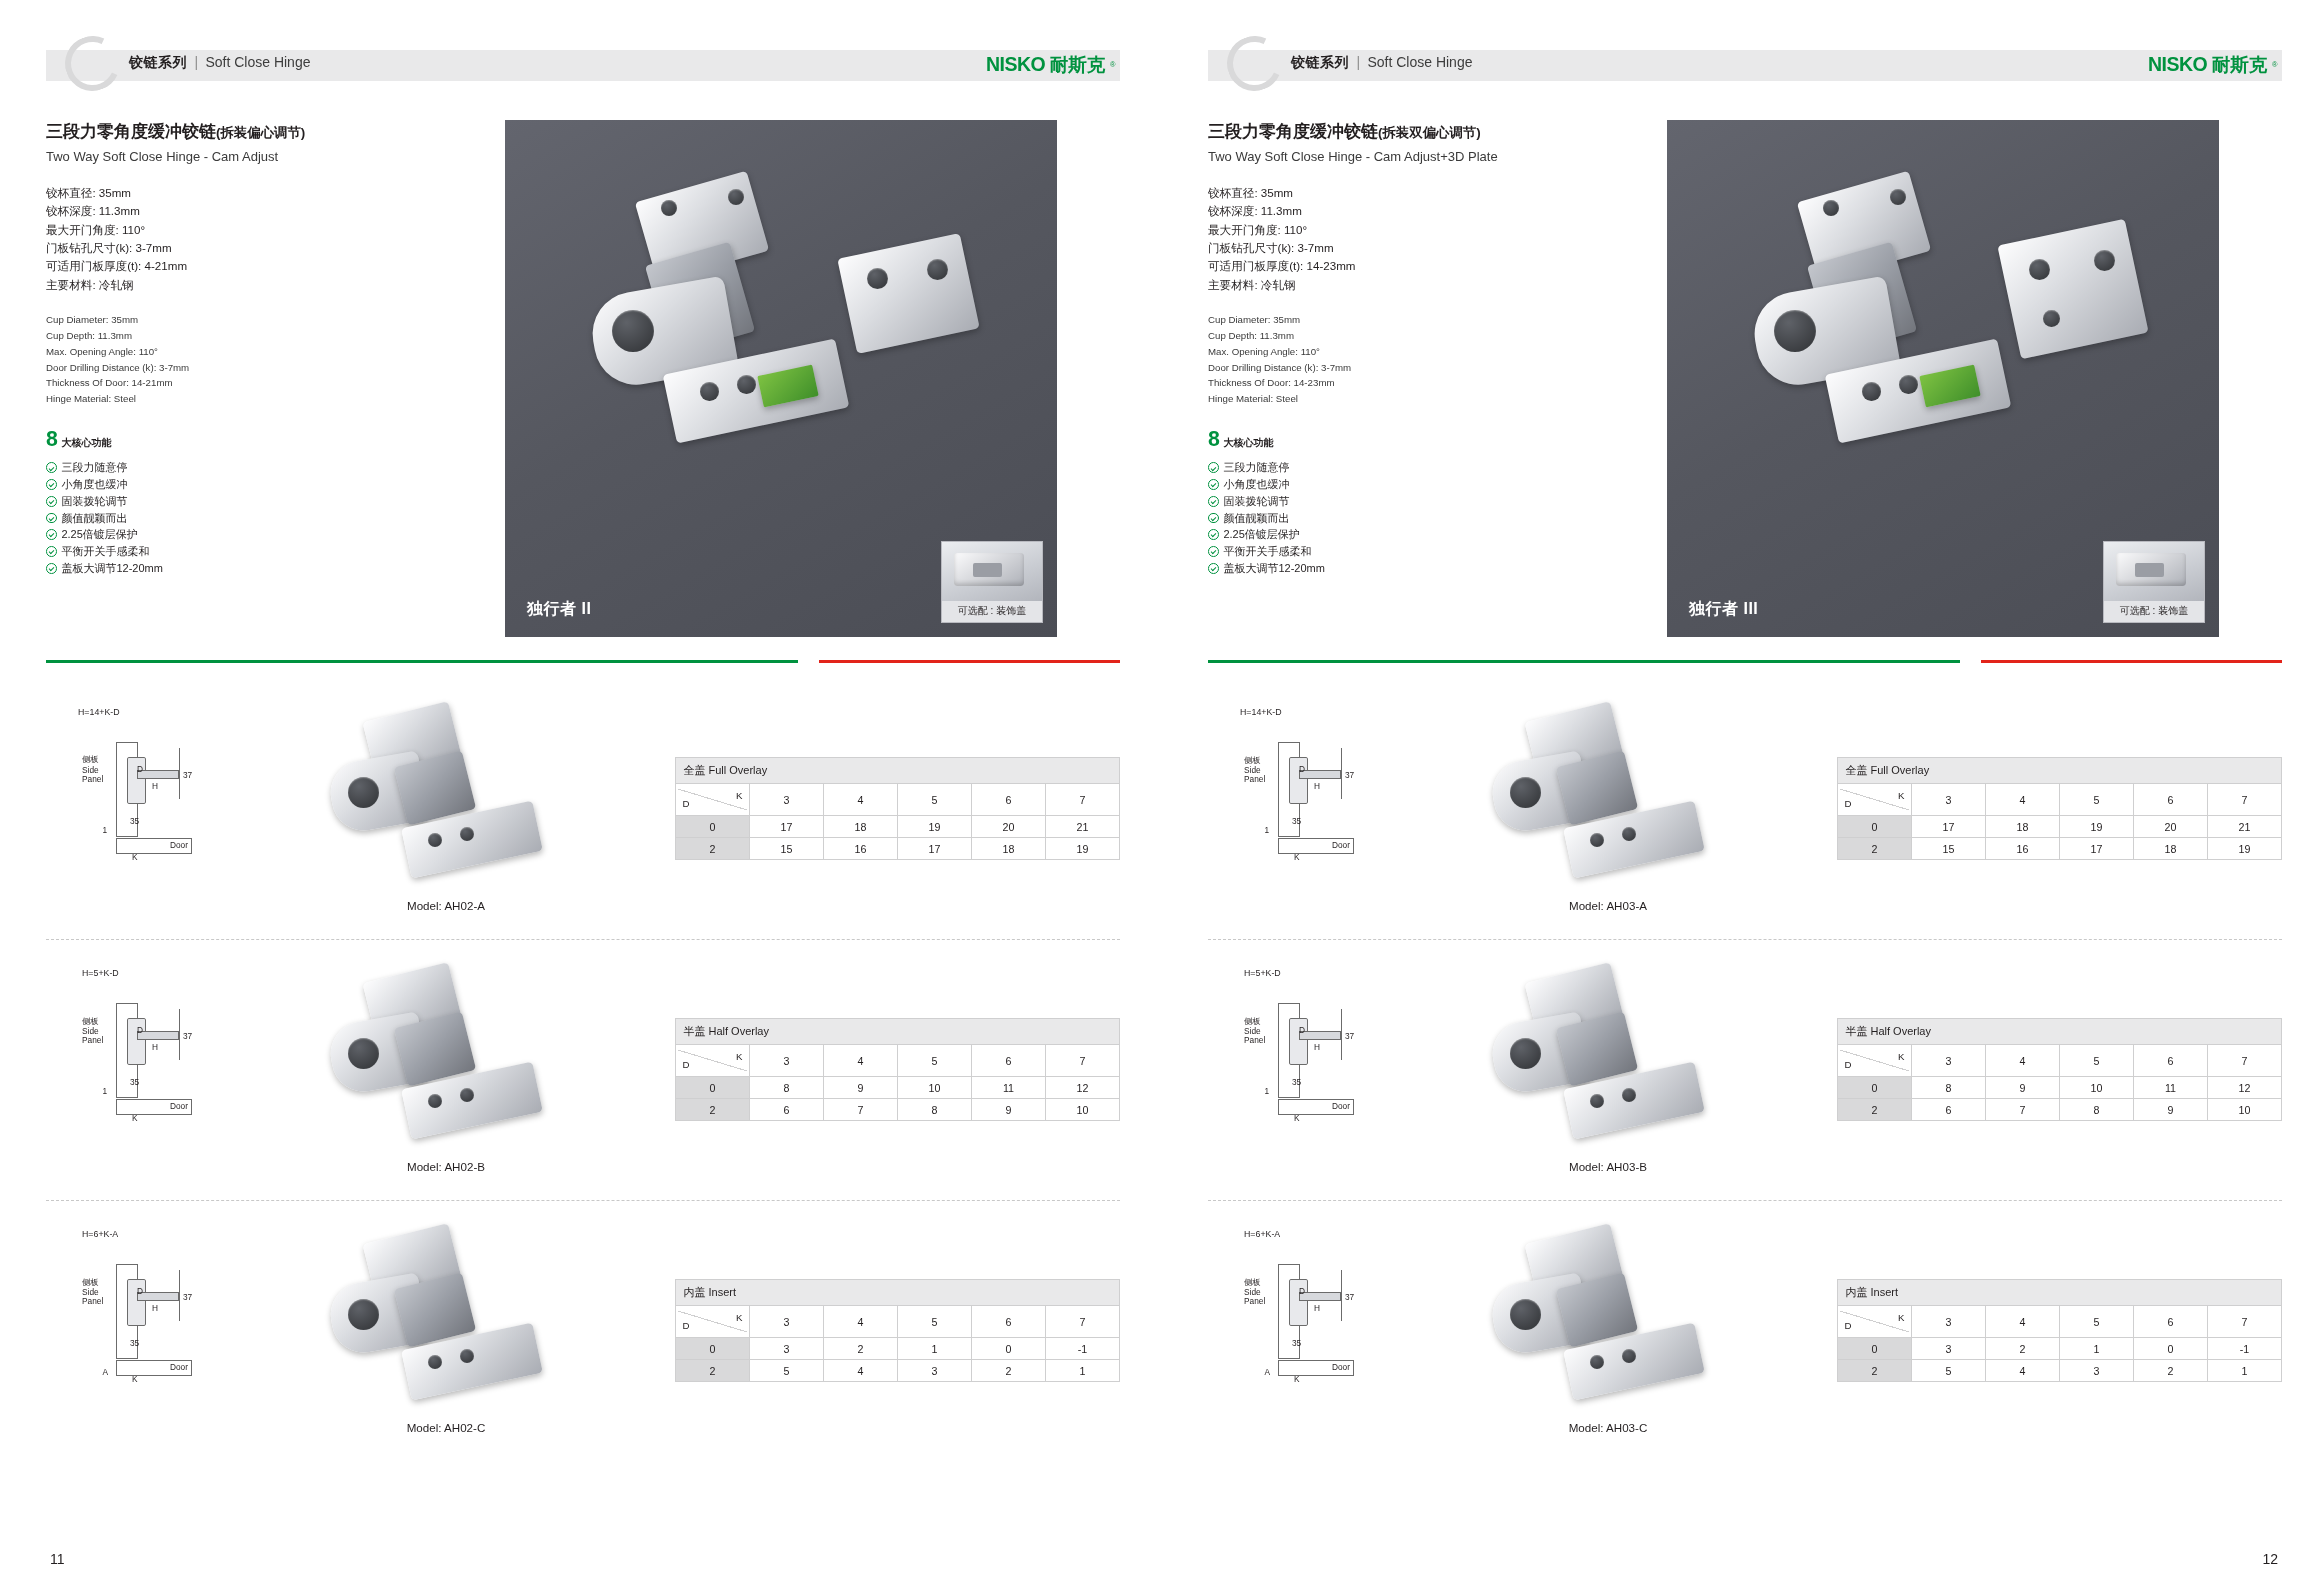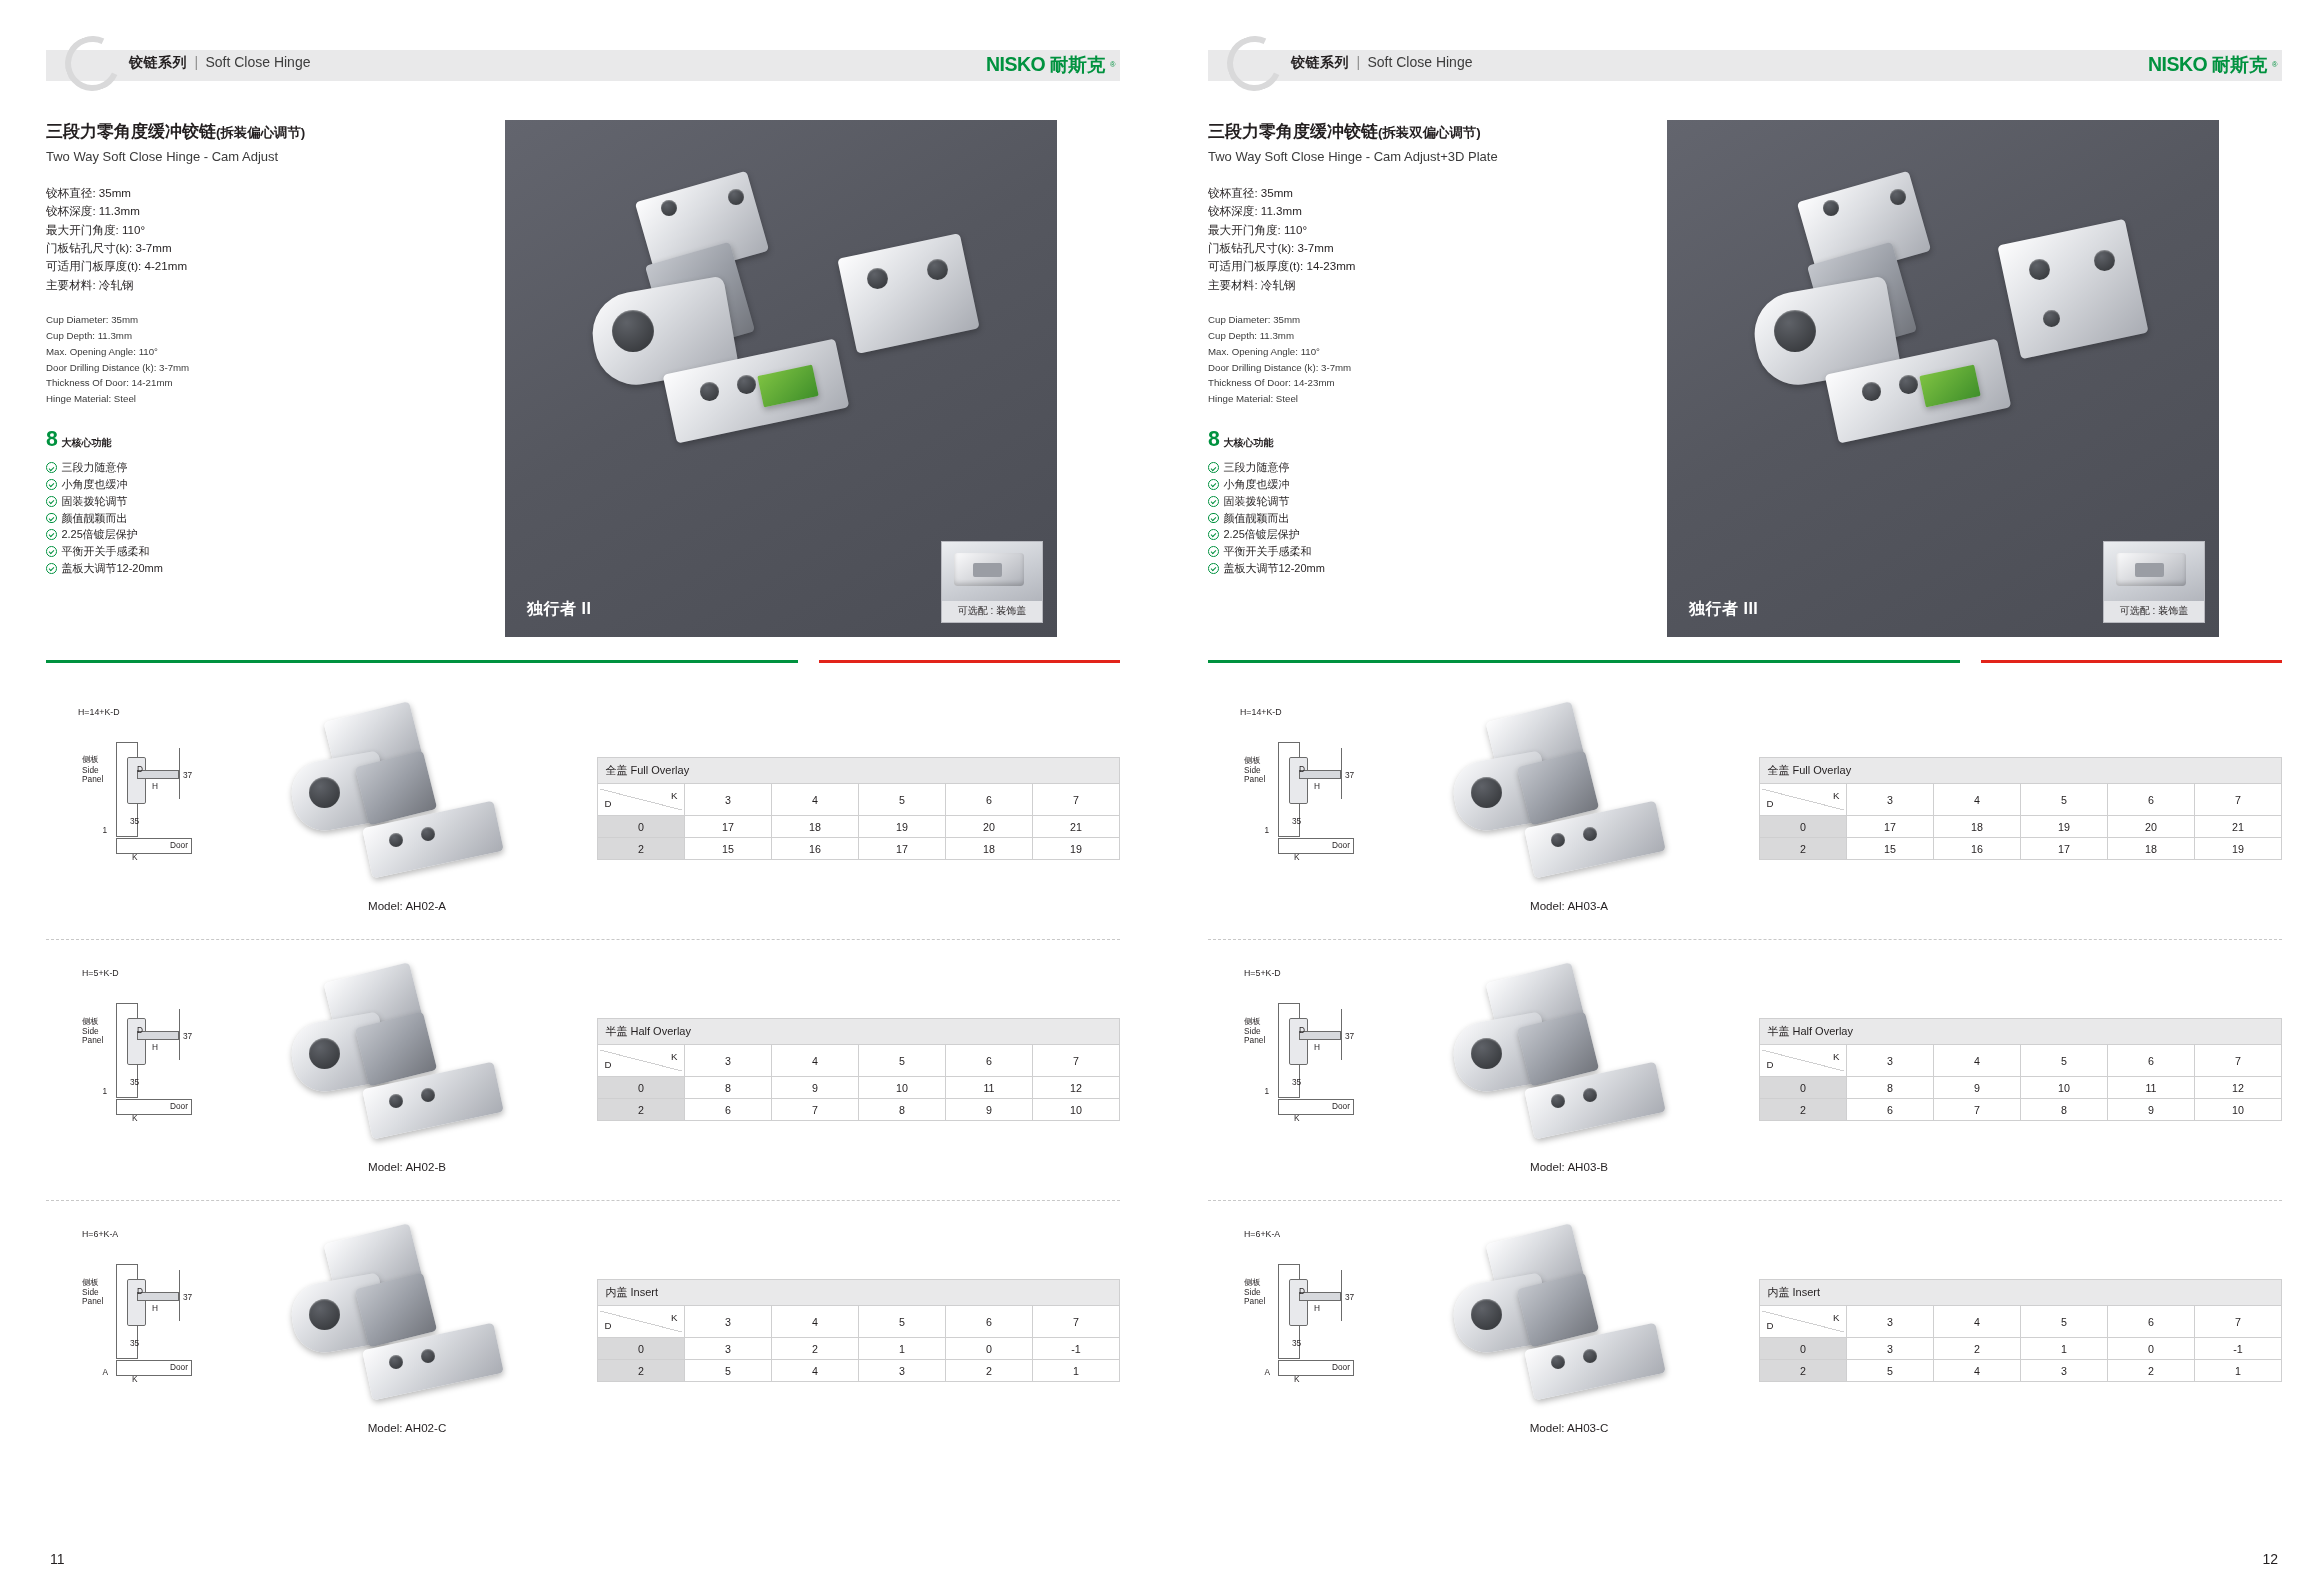--- a/index.html
+++ b/index.html
@@ -284,20 +284,21 @@
   
   .rows {
     margin: 14px 46px 0 46px;
   }
   .page.right .rows { margin-left: 42px; margin-right: 51px; }
   .mrow {
     display: flex;
     align-items: center;
     height: 260px;
     border-bottom: 0.9px dashed #c8c8c8;
+    gap: 39px;
   }
   .mrow:last-child { border-bottom: none; }
   .mcell.draw {
     width: 185px;
     position: relative;
     height: 100%;
   }
   .mcell.photo {
     width: 352px;
     position: relative;

